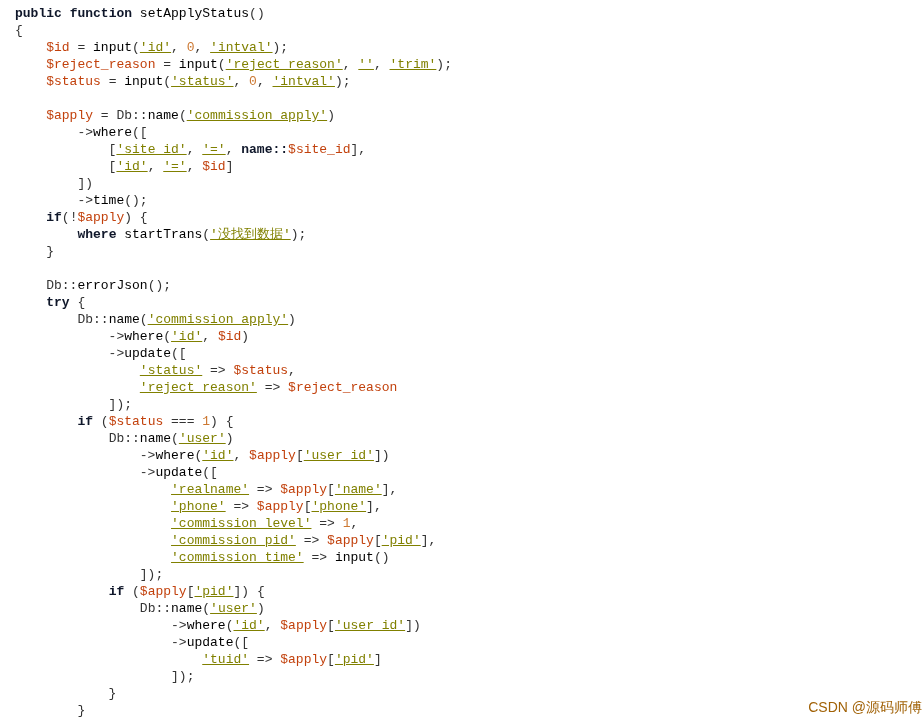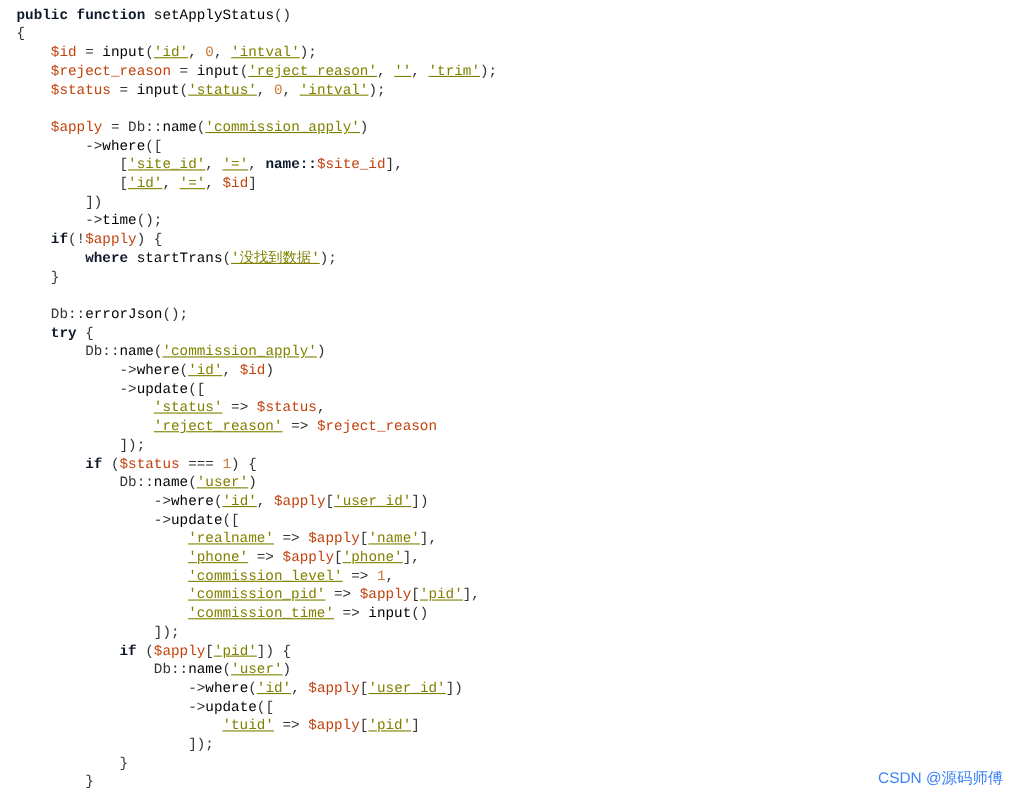--- a/index.html
+++ b/index.html
@@ -19,23 +19,23 @@
     font-family: inherit;
     white-space: pre;
   }
   .kw { color: #0f172a; font-weight: bold; text-align: center; }
   .fn { color: #000; font-weight: normal; }
   .str { color: #808000; text-decoration: underline; }
   .num { color: #cc7832; }
   .var { color: #c2410c; }
   .watermark {
     position: absolute;
-    right: 10px;
+    right: 0;
     bottom: 8px;
-    color: #3b82f6;
+    color: #a16207;
     font-family: Arial, sans-serif;
     font-size: 14px;
   }
 </style>
 </head>
 <body>
 
 <pre><span class="kw">public</span> <span class="kw">function</span> <span class="fn">setApplyStatus</span><span>()</span>
 <span>{</span>
 <span>    </span><span class="var">$id</span><span> = </span><span class="fn">input</span><span>(</span><span class="str">'id'</span><span>, </span><span class="num">0</span><span>, </span><span class="str">'intval'</span><span>);</span>

